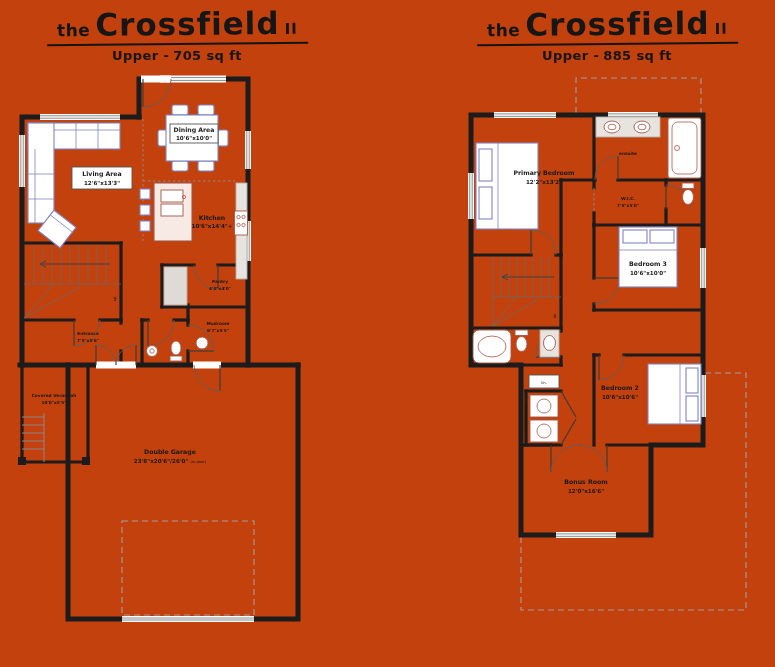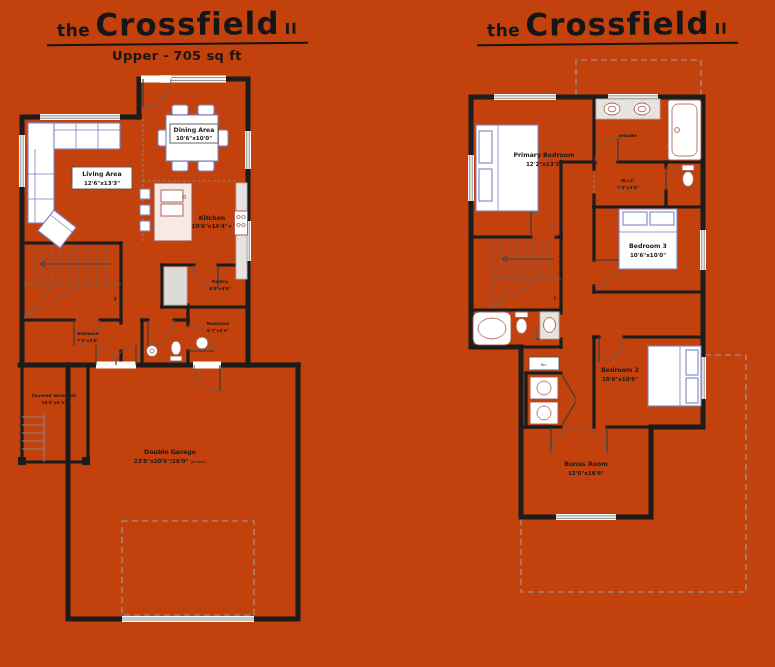--- a/index.html
+++ b/index.html
@@ -255,20 +255,23 @@
   </div>
 
   <div class="plan" id="plan-upper">
     <div class="title">
       <span class="title-inner">
         <span class="t-pre">the</span>
         <span class="t-name">Crossfield</span>
         <span class="t-suf">II</span>
       </span>
     </div>
+    <div class="subtitle">
+      <span>Upper -</span><span class="val">885 sq ft</span>
+    </div>
 
     <svg width="300" height="552" viewBox="0 0 300 552" style="margin-left:14px;">
 
       <path class="dash" d="M120 40 V5 H245 V40"></path>
       <path class="dash" d="M249 300 H290 V537 H65 V464"></path>
 
       <path class="wall" d="M15 42 H247 V372 H195 V462 H65 V292 H15 Z"></path>
 
       <g>
         <path class="iw" d="M138 42 V107"></path>

